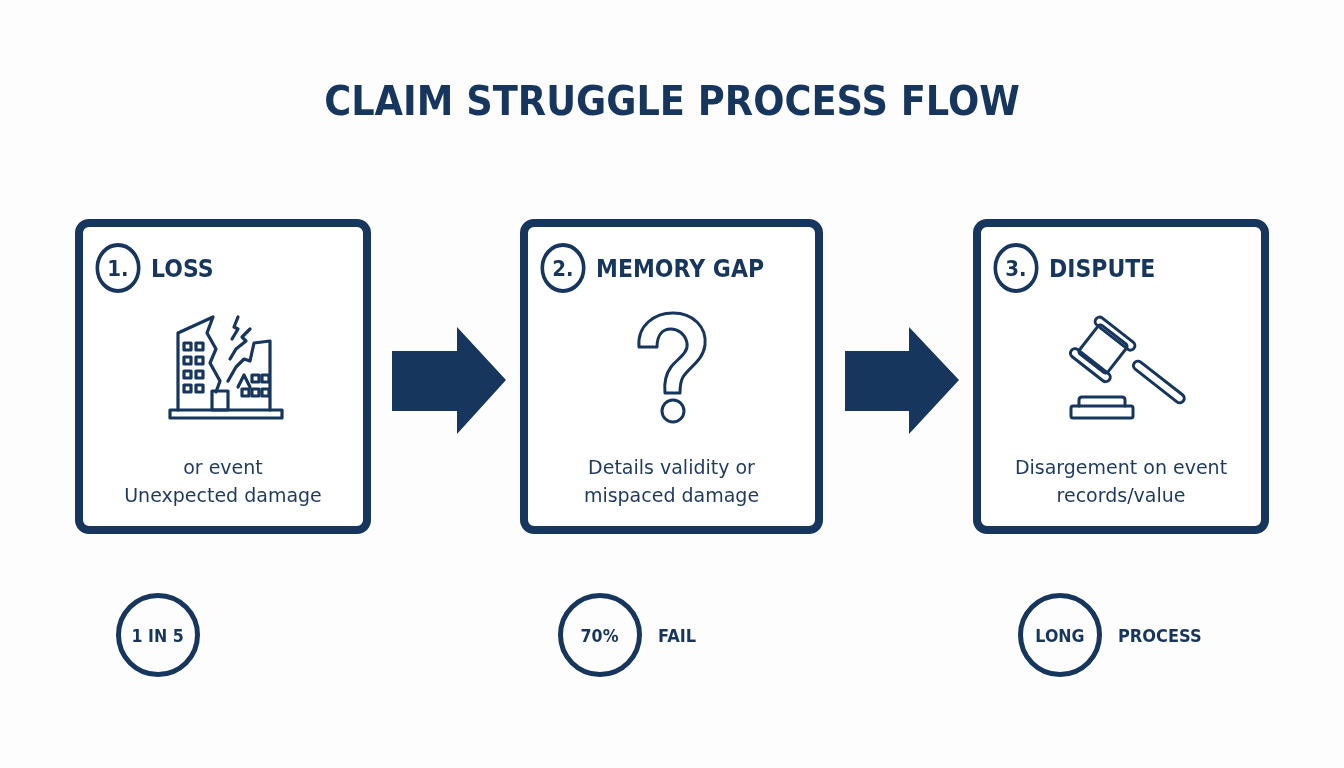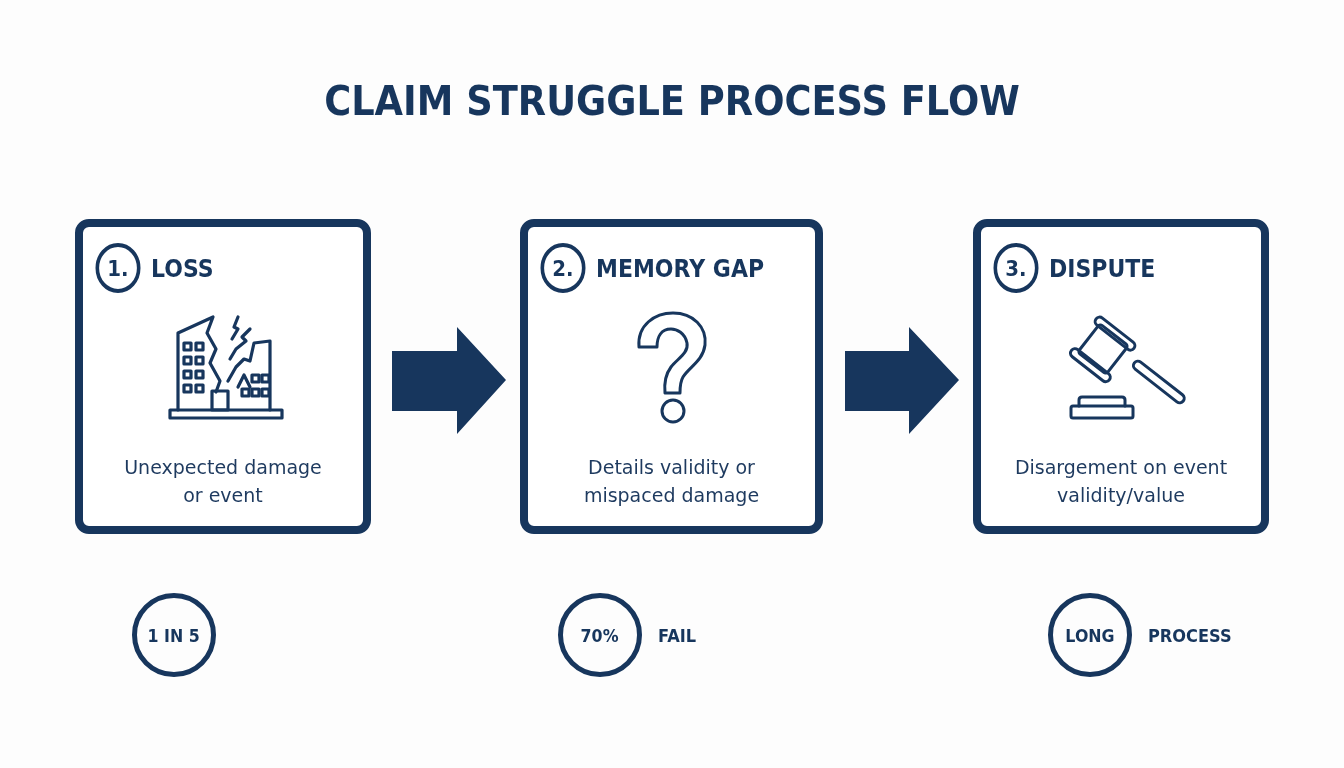--- a/index.html
+++ b/index.html
@@ -40,23 +40,23 @@
   .step-icon svg { display: block; margin: 0 auto; }
   .step-desc {
     position: absolute; left: 0; top: 226px; width: 100%; text-align: center;
     font-family: "DejaVu Sans", sans-serif; font-size: 19px; line-height: 28px;
     color: #1e3a5f;
   }
   .arrow { position: absolute; top: 327px; }
   .arrow1 { left: 392px; }
   .arrow2 { left: 845px; }
   .stat { position: absolute; top: 593px; display: flex; align-items: center; }
-  .stat1 { left: 132px; }
+  .stat1 { left: 116px; }
   .stat2 { left: 558px; align-items: center; }
-  .stat3 { left: 1048px; justify-content: space-between; }
+  .stat3 { left: 1018px; justify-content: space-between; }
   .stat-circle {
     width: 84px; height: 84px; box-sizing: border-box; border: 5px solid #17365d;
     border-radius: 50%; display: flex; align-items: center; justify-content: center;
     font-family: "DejaVu Sans", sans-serif; font-weight: bold; font-size: 18px;
     color: #17365d; white-space: nowrap;
   }
   .stat-circle span { display: inline-block; transform: scaleX(0.88); }
   .stat-label {
     margin-left: 16px; font-family: "DejaVu Sans", sans-serif; font-weight: bold;
     font-size: 18px; color: #17365d; transform-origin: left center; transform: scaleX(0.9);
@@ -97,22 +97,22 @@
       <path d="M92 22 L84 30 L88 34 L78 42 L72 52"></path>
 
       <rect x="94" y="68" width="7" height="7"></rect>
         <rect x="104" y="68" width="7" height="7"></rect>
       <rect x="84" y="82" width="7" height="7"></rect>
         <rect x="94" y="82" width="7" height="7"></rect>
         <rect x="104" y="82" width="7" height="7"></rect>
     </svg>
   </div>
   <div class="step-desc">
+    <div>or event</div>
     <div>Unexpected damage</div>
-    <div>or event</div>
   </div>
 </div>
 
 <svg class="arrow arrow1" width="116" height="108" viewBox="0 0 116 108">
   <polygon points="0,24 65,24 65,0 114,53 65,107 65,84 0,84" fill="#17365d"></polygon>
 </svg>
 
 <div class="box box2">
   <div class="step-head">
     <div class="num-circle">2.</div>
@@ -151,21 +151,21 @@
         <rect x="28" y="18" width="48" height="9" rx="4.5"></rect>
         <rect x="28" y="58" width="48" height="9" rx="4.5"></rect>
       </g>
 
       <rect x="20" y="99" width="62" height="12" rx="2"></rect>
       <path d="M28 99 V93 C28 91 29 90 31 90 H71 C73 90 74 91 74 93 V99"></path>
     </svg>
   </div>
   <div class="step-desc">
     <div>Disargement on event</div>
-    <div>validity/value</div>
+    <div>records/value</div>
   </div>
 </div>
 
 <div class="stat stat1">
   <div class="stat-circle">
       <span>1 IN 5</span>
     </div>
 </div>
 
 <div class="stat stat2">

